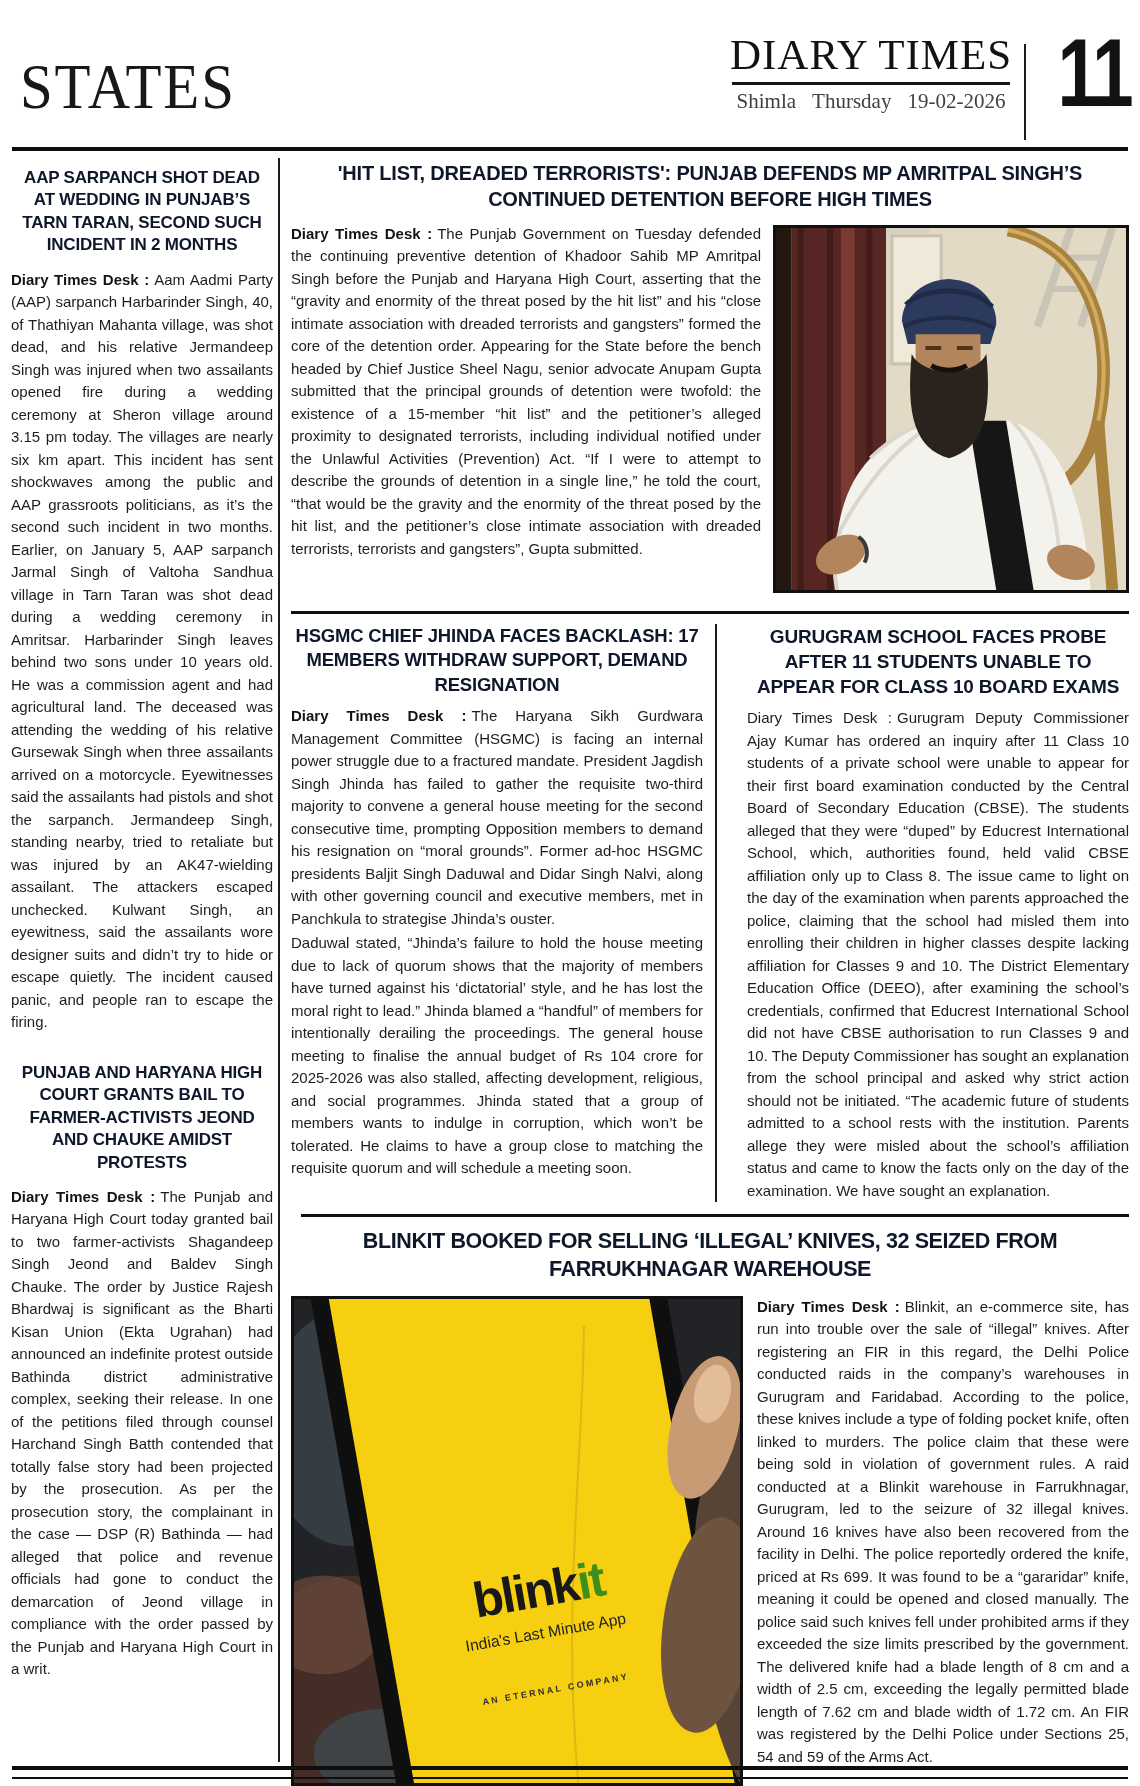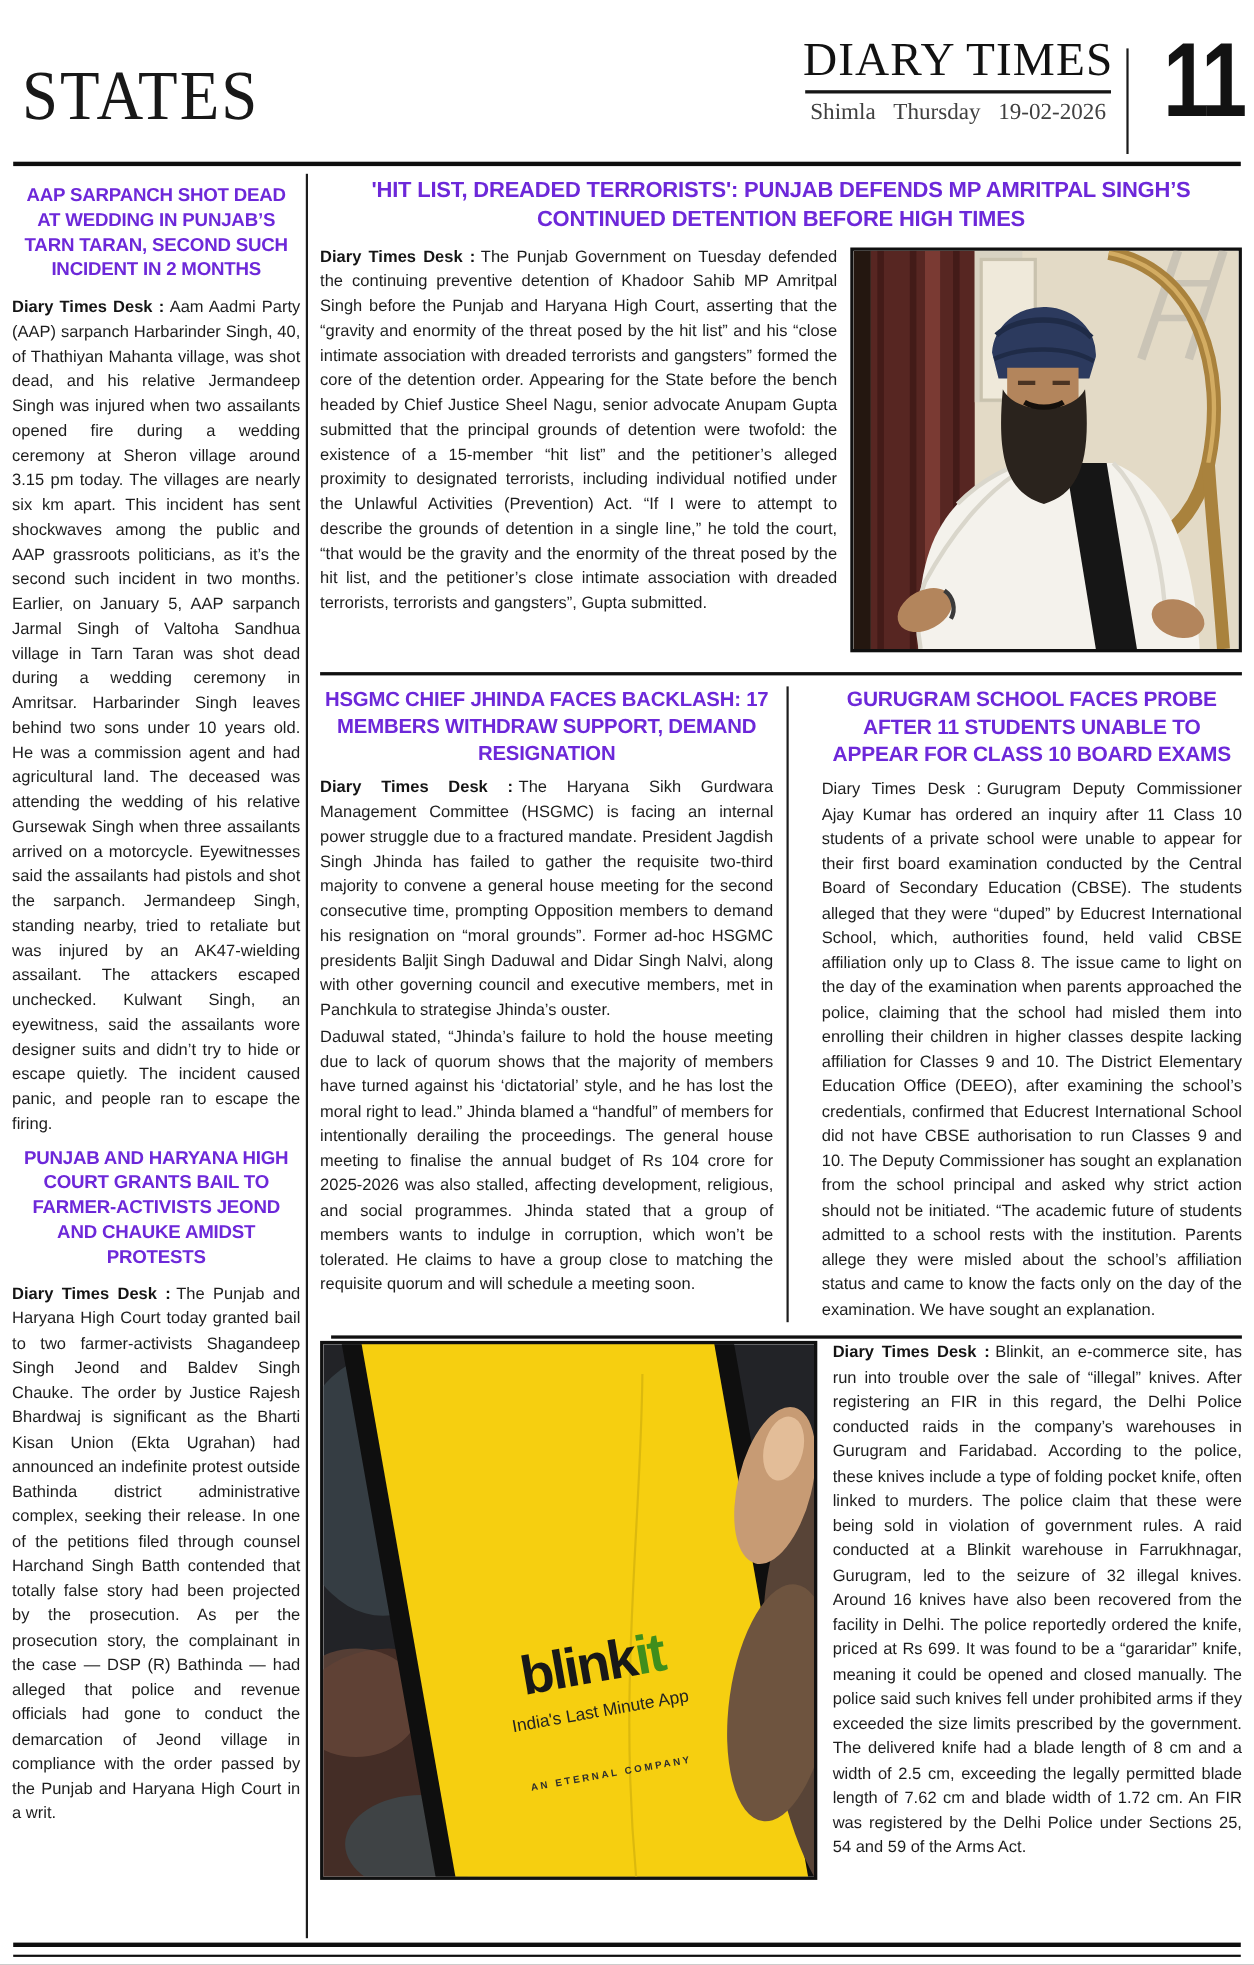--- a/index.html
+++ b/index.html
@@ -30,21 +30,21 @@
     position:absolute; right:-4px; top:-6px; font-size:96px; font-weight:bold;
     color:#121212; transform:scaleX(.78); transform-origin:right; letter-spacing:-4px;
   }
   
   .top-rule { position:absolute; top:147px; left:12px; width:1116px; height:4px; background:#0e0e0e; }
   .left-divider { position:absolute; left:278px; top:158px; width:2px; height:1604px; background:#1d1d1d; }
   .bottom-rule-1 { position:absolute; top:1766px; left:12px; width:1116px; height:4px; background:#0e0e0e; }
   .bottom-rule-2 { position:absolute; top:1777px; left:12px; width:1116px; height:2px; background:#0e0e0e; }
   
   .headline {
-    font-weight:bold; color:#6d28d9; text-align:center; line-height:1.32;
+    font-weight:bold; color:#0f172a; text-align:center; line-height:1.32;
     letter-spacing:-0.2px;
   }
   .h-left { font-size:17px; margin:4px 4px 12px 4px; }
   .h-main { font-size:20px; margin:2px 0 10px 0; }
   .h-col  { font-size:18.5px; margin:4px 0 8px 0; }
   .h-blinkit { font-size:21.5px; margin:10px 0 12px 0; letter-spacing:-0.4px; }
   .body-text {
     font-size:15px; line-height:1.5; text-align:justify; color:#1d1d1d;
   }
   .body-text p + p { margin-top:2px; }
@@ -89,21 +89,21 @@
   </div>
 
   <div class="top-rule"></div>
   <div class="left-divider"></div>
 
   <div class="left-col">
     <div class="headline h-left">AAP SARPANCH SHOT DEAD AT WEDDING IN PUNJAB’S TARN TARAN, SECOND SUCH INCIDENT IN 2 MONTHS</div>
     <div class="body-text">
       <p><span class="byline">Diary Times Desk :</span><span>Aam Aadmi Party (AAP) sarpanch Harbarinder Singh, 40, of Thathiyan Mahanta village, was shot dead, and his relative Jermandeep Singh was injured when two assailants opened fire during a wedding ceremony at Sheron village around 3.15 pm today. The villages are nearly six km apart. This incident has sent shockwaves among the public and AAP grassroots politicians, as it’s the second such incident in two months. Earlier, on January 5, AAP sarpanch Jarmal Singh of Valtoha Sandhua village in Tarn Taran was shot dead during a wedding ceremony in Amritsar. Harbarinder Singh leaves behind two sons under 10 years old. He was a commission agent and had agricultural land. The deceased was attending the wedding of his relative Gursewak Singh when three assailants arrived on a motorcycle. Eyewitnesses said the assailants had pistols and shot the sarpanch. Jermandeep Singh, standing nearby, tried to retaliate but was injured by an AK47-wielding assailant. The attackers escaped unchecked. Kulwant Singh, an eyewitness, said the assailants wore designer suits and didn’t try to hide or escape quietly. The incident caused panic, and people ran to escape the firing.</span></p>
     </div>
-    <div class="headline h-left" style="margin-top:8px;">PUNJAB AND HARYANA HIGH COURT GRANTS BAIL TO FARMER-ACTIVISTS JEOND AND CHAUKE AMIDST PROTESTS</div>
+    <div class="headline h-left" style="margin-top:28px;">PUNJAB AND HARYANA HIGH COURT GRANTS BAIL TO FARMER-ACTIVISTS JEOND AND CHAUKE AMIDST PROTESTS</div>
     <div class="body-text">
       <p><span class="byline">Diary Times Desk :</span><span>The Punjab and Haryana High Court today granted bail to two farmer-activists Shagandeep Singh Jeond and Baldev Singh Chauke. The order by Justice Rajesh Bhardwaj is significant as the Bharti Kisan Union (Ekta Ugrahan) had announced an indefinite protest outside Bathinda district administrative complex, seeking their release. In one of the petitions filed through counsel Harchand Singh Batth contended that totally false story had been projected by the prosecution. As per the prosecution story, the complainant in the case — DSP (R) Bathinda — had alleged that police and revenue officials had gone to conduct the demarcation of Jeond village in compliance with the order passed by the Punjab and Haryana High Court in a writ.</span></p>
     </div>
   </div>
 
   <div class="main-col">
 
     <div class="headline h-main">'HIT LIST, DREADED TERRORISTS': PUNJAB DEFENDS MP AMRITPAL SINGH’S CONTINUED DETENTION BEFORE HIGH TIMES</div>
     <div class="clearfix">
       <svg class="photo-amritpal" viewBox="0 0 356 368" preserveAspectRatio="none">
@@ -158,20 +158,21 @@
       <div class="col-gurugram">
         <div class="headline h-col" style="font-size:19px;">GURUGRAM SCHOOL FACES PROBE AFTER 11 STUDENTS UNABLE TO APPEAR FOR CLASS 10 BOARD EXAMS</div>
         <div class="body-text">
           <p><span style="margin-right:5px;">Diary Times Desk :</span><span>Gurugram Deputy Commissioner Ajay Kumar has ordered an inquiry after 11 Class 10 students of a private school were unable to appear for their first board examination conducted by the Central Board of Secondary Education (CBSE). The students alleged that they were “duped” by Educrest International School, which, authorities found, held valid CBSE affiliation only up to Class 8. The issue came to light on the day of the examination when parents approached the police, claiming that the school had misled them into enrolling their children in higher classes despite lacking affiliation for Classes 9 and 10. The District Elementary Education Office (DEEO), after examining the school’s credentials, confirmed that Educrest International School did not have CBSE authorisation to run Classes 9 and 10. The Deputy Commissioner has sought an explanation from the school principal and asked why strict action should not be initiated. “The academic future of students admitted to a school rests with the institution. Parents allege they were misled about the school’s affiliation status and came to know the facts only on the day of the examination. We have sought an explanation.</span></p>
         </div>
       </div>
     </div>
 
     <div class="pre-blinkit-rule"></div>
 
+    <div class="headline h-blinkit">BLINKIT BOOKED FOR SELLING ‘ILLEGAL’ KNIVES, 32 SEIZED FROM FARRUKHNAGAR WAREHOUSE</div>
     <div class="blinkit-flex">
       <div class="blinkit-photo-wrap">
         <svg viewBox="0 0 452 490" width="446" height="484" preserveAspectRatio="none" style="font-family:'Liberation Sans',sans-serif;">
           <rect x="0" y="0" width="452" height="490" fill="#222327"></rect>
           <ellipse cx="55" cy="130" rx="85" ry="120" fill="#46545b" opacity="0.55"></ellipse>
           <ellipse cx="60" cy="400" rx="110" ry="120" fill="#4e2f27" opacity="0.8"></ellipse>
           <ellipse cx="30" cy="330" rx="60" ry="50" fill="#6b4a3c" opacity="0.7"></ellipse>
           <ellipse cx="90" cy="460" rx="70" ry="45" fill="#3a5a63" opacity="0.5"></ellipse>
           <g transform="rotate(-10 240 240)">
             <rect x="62" y="-70" width="356" height="640" rx="26" fill="#0f0f0f"></rect>

